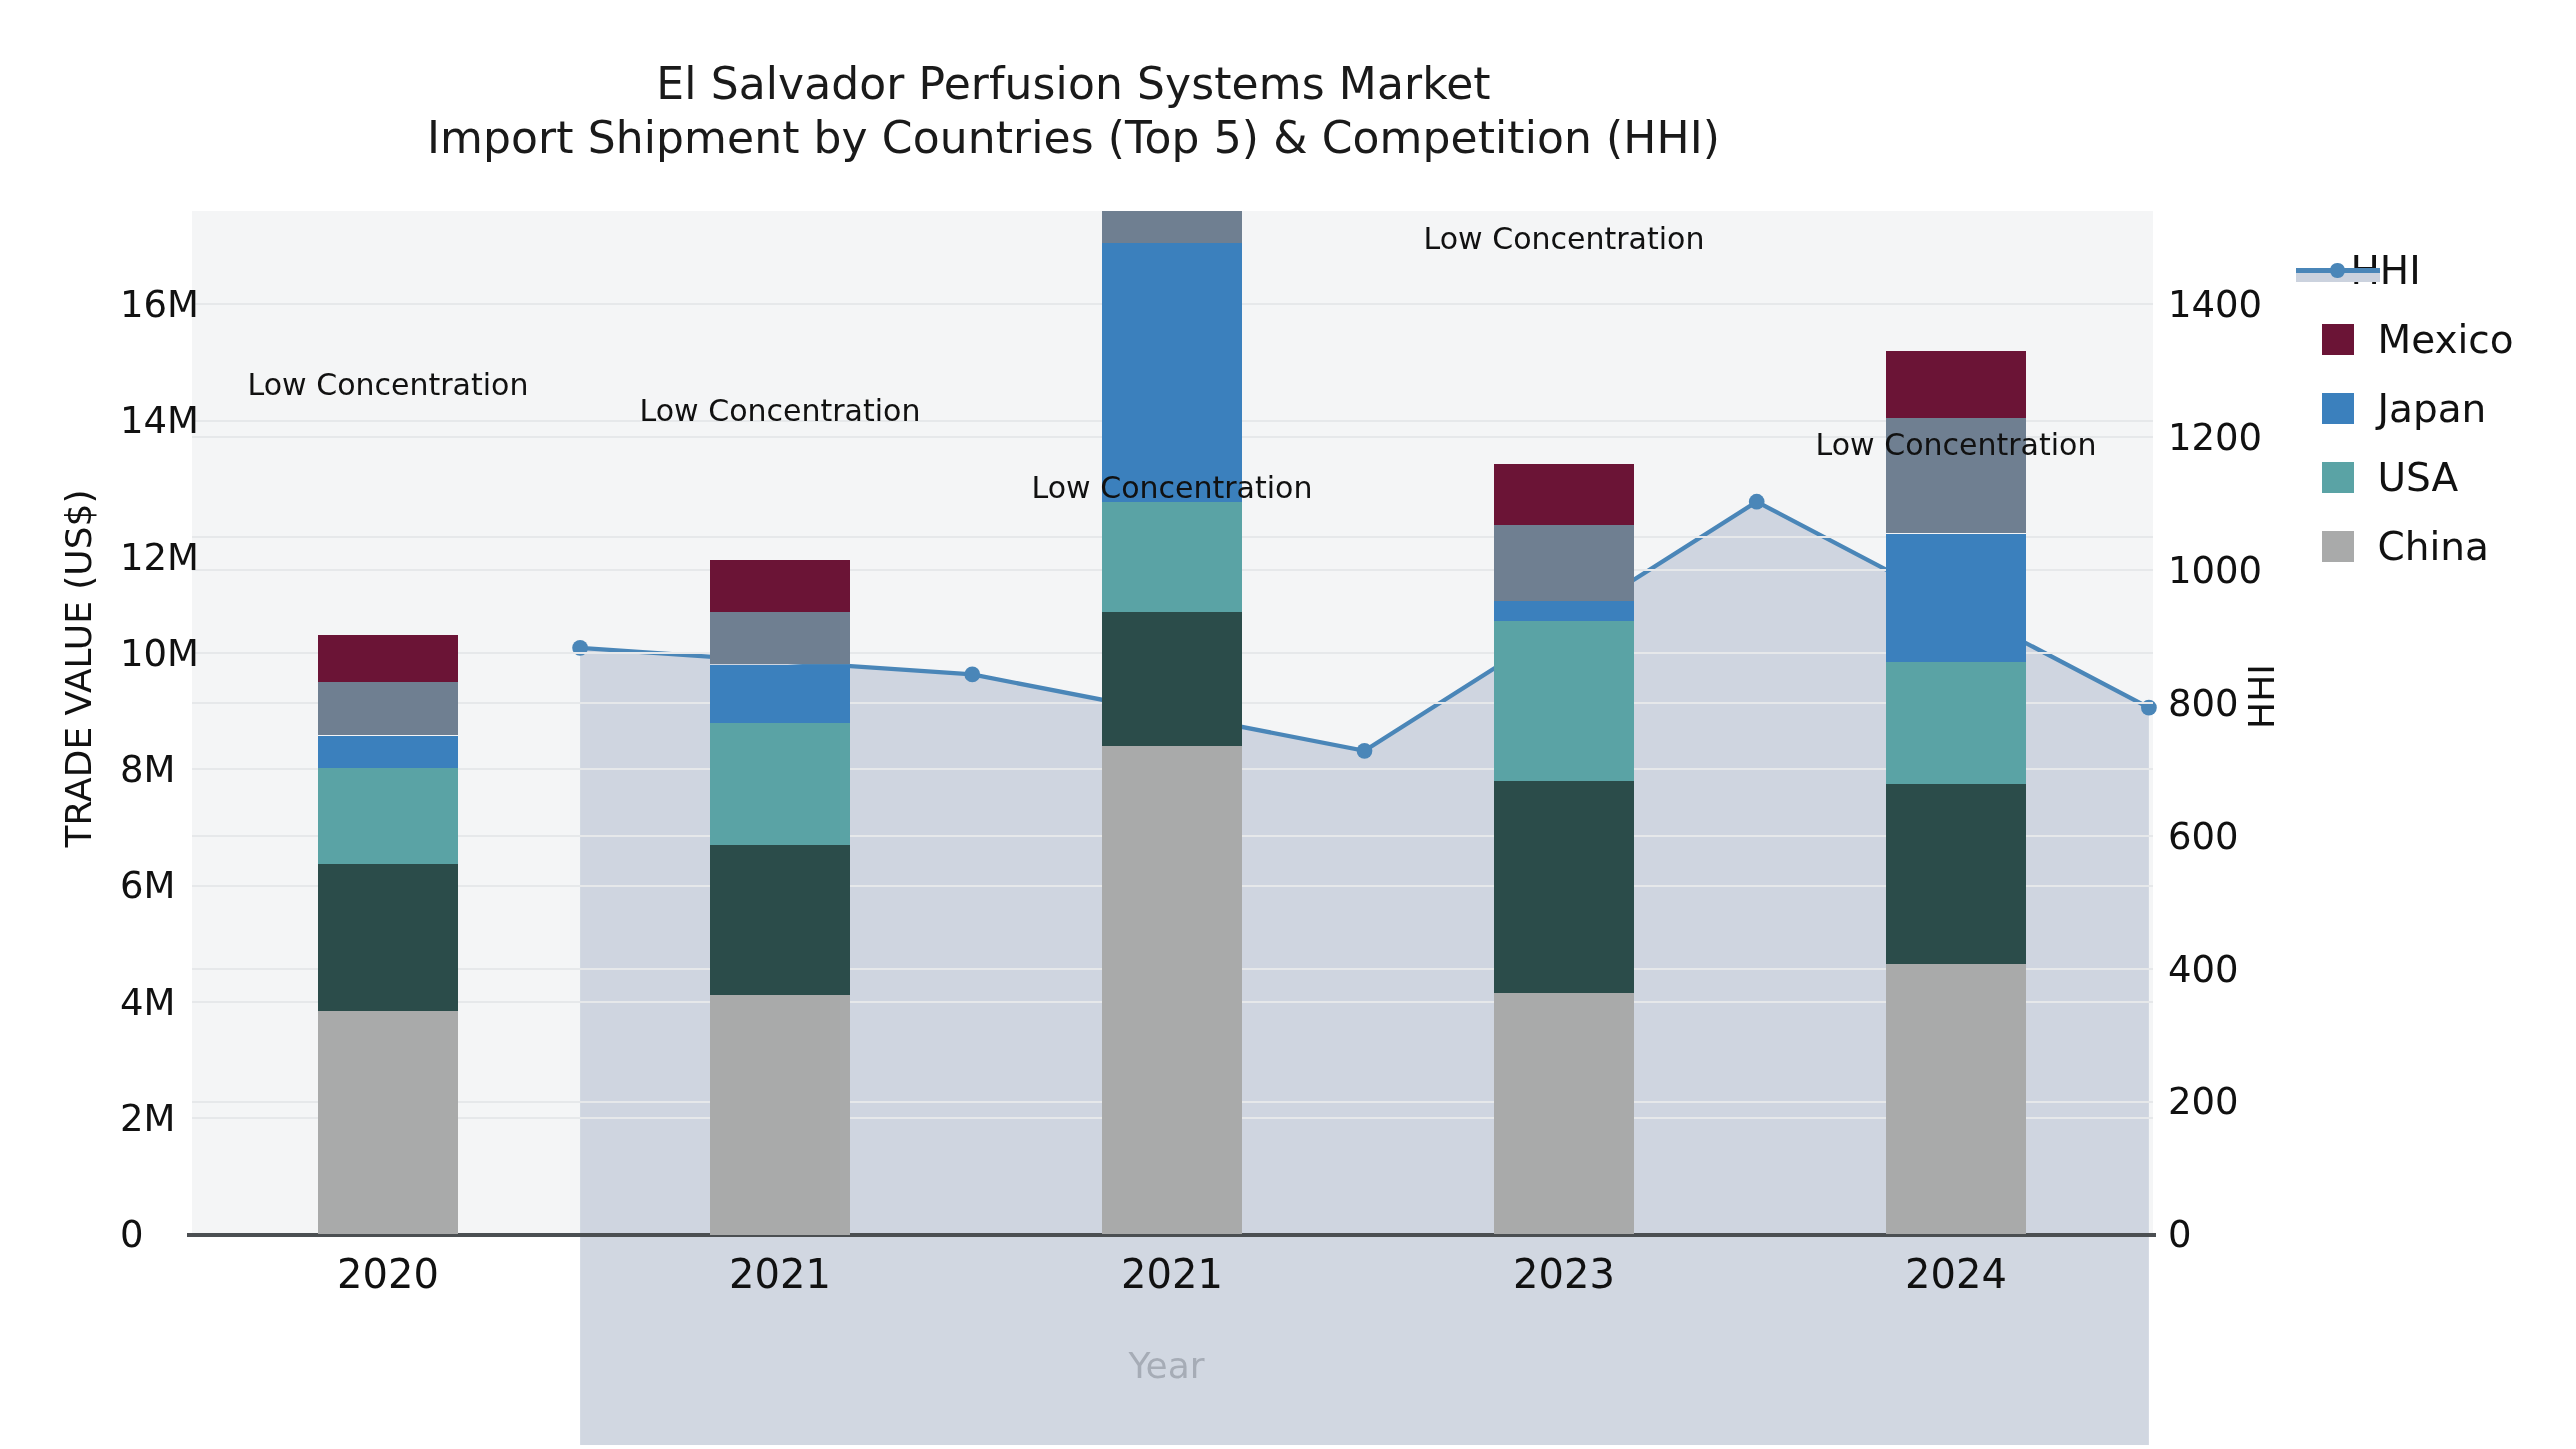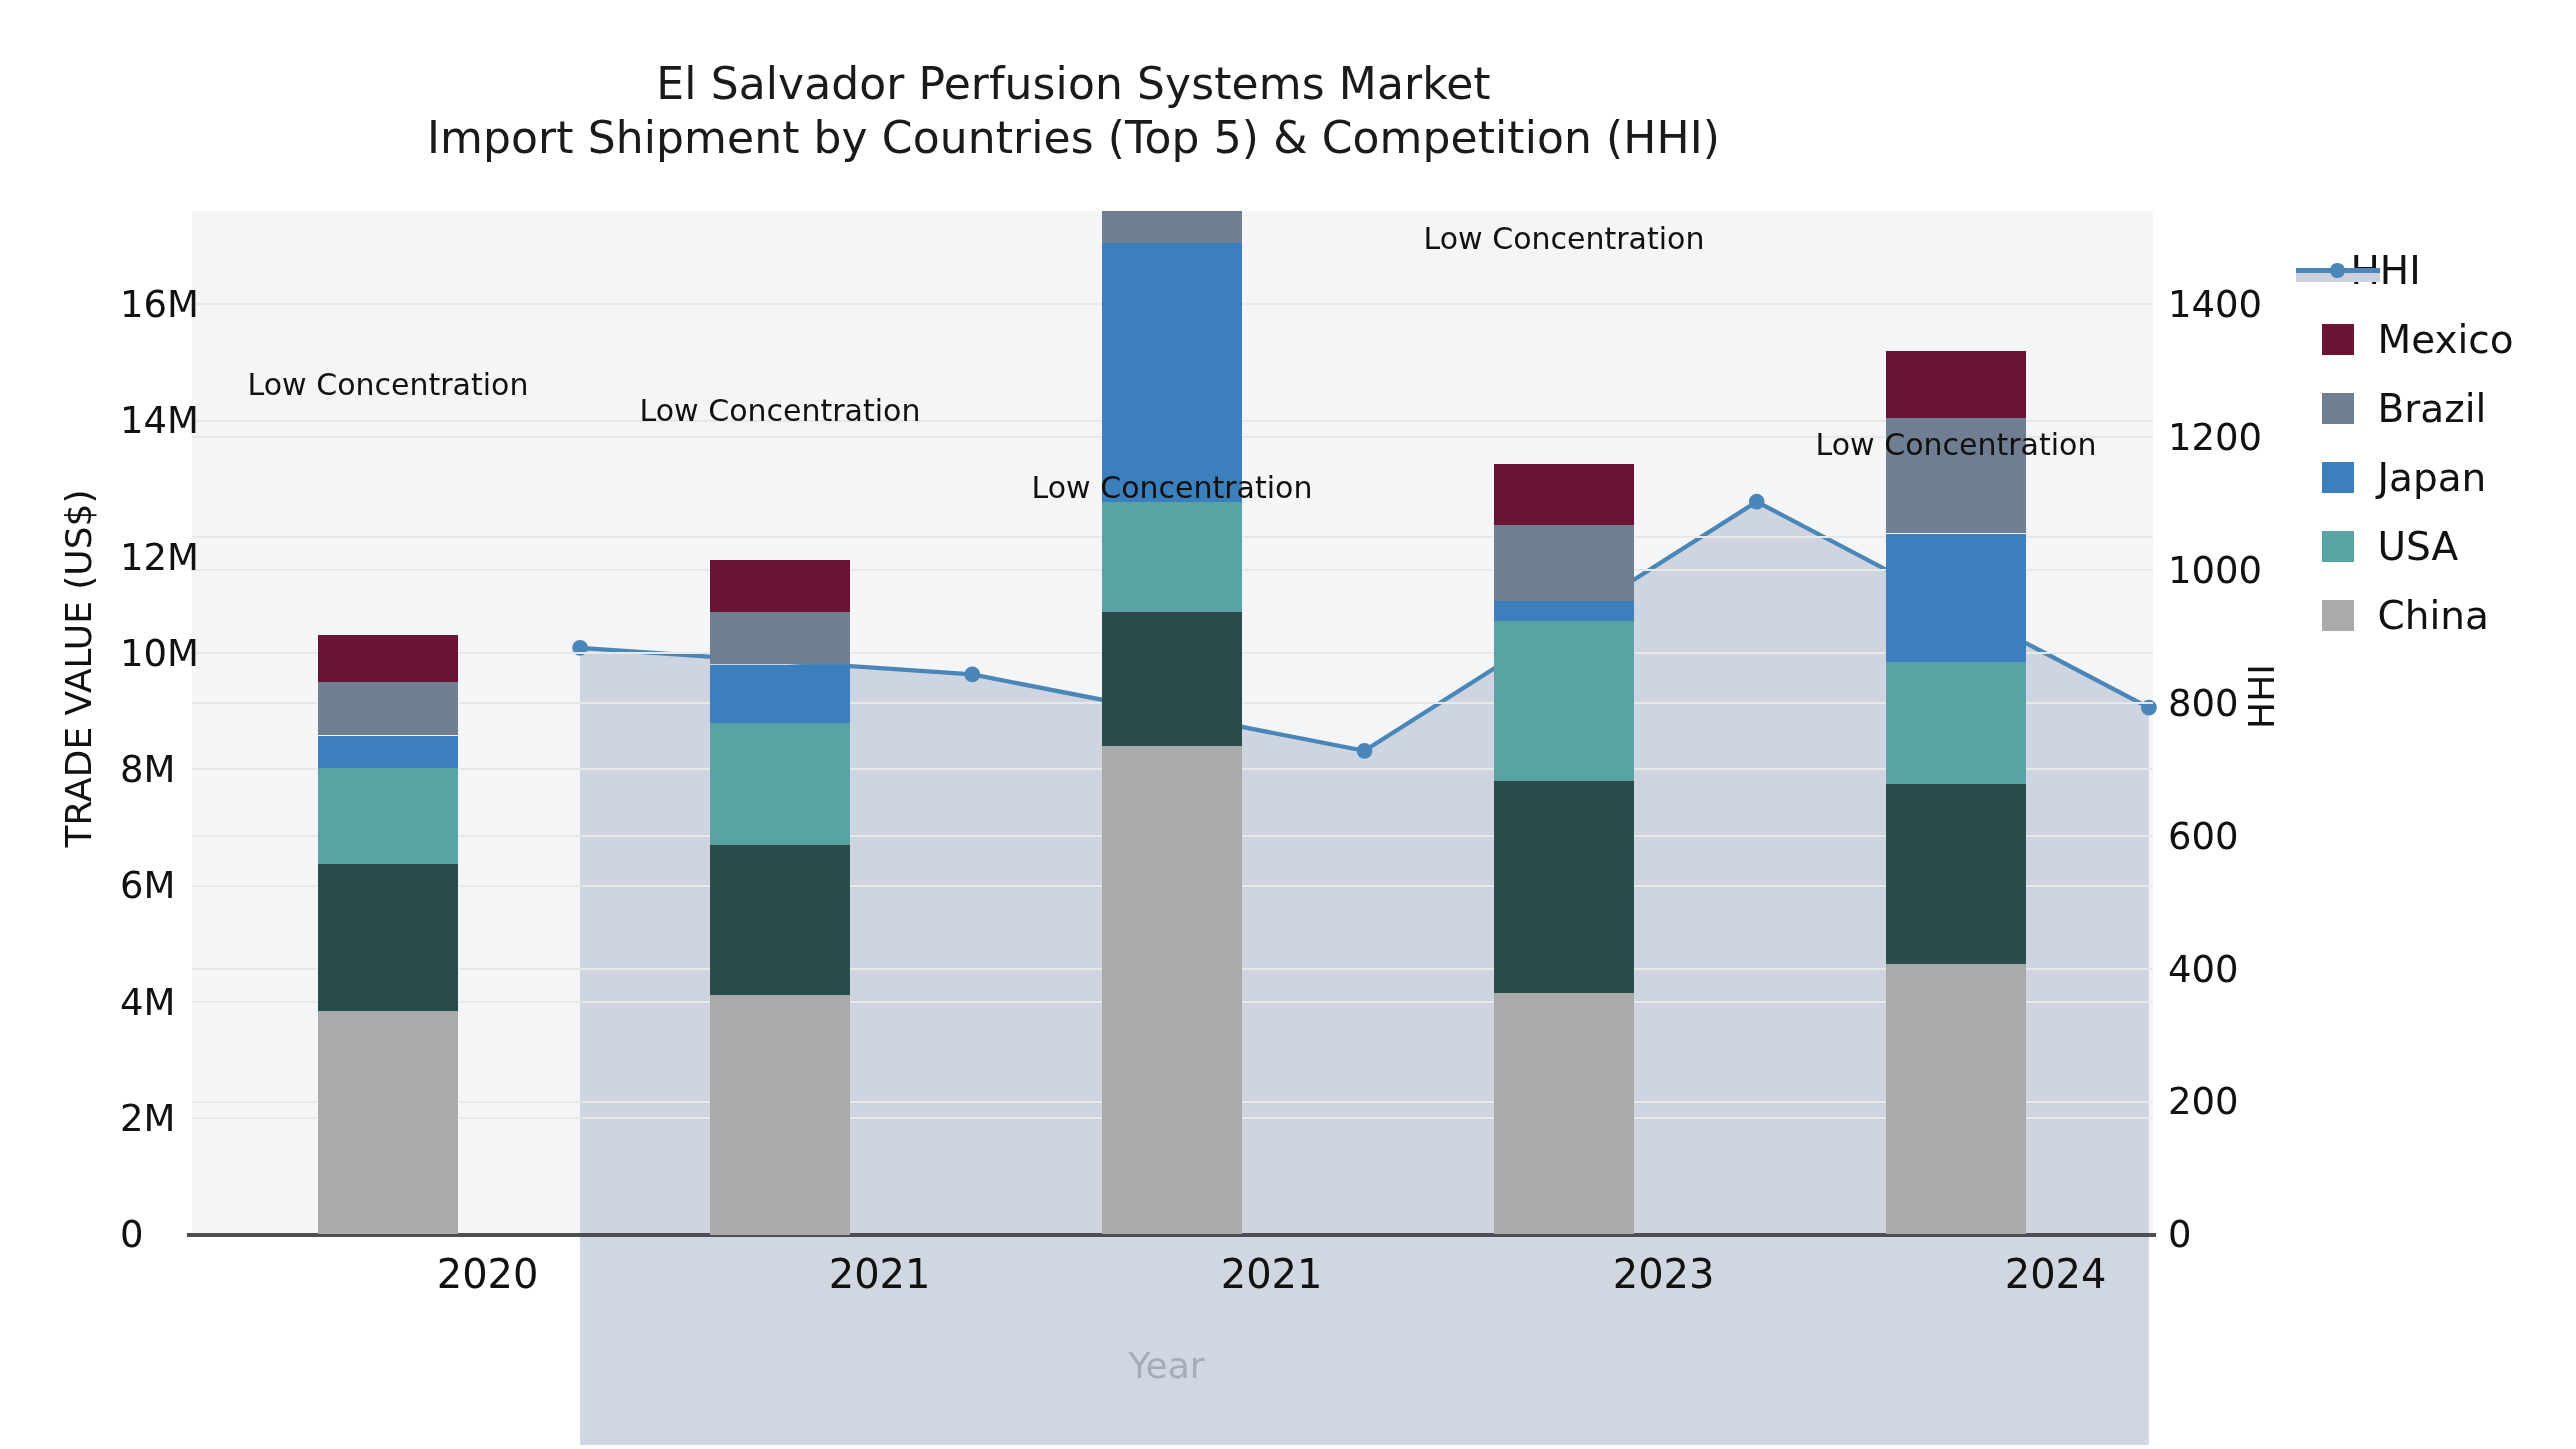--- a/index.html
+++ b/index.html
@@ -50,21 +50,21 @@
     position:absolute;right:2170px;width:286px;text-align:left;
     font-size:37px;color:#111;transform:translateY(-50%);
   }
   
   .y2tick{
     position:absolute;left:2168px;width:243px;text-align:left;
     font-size:37px;color:#111;transform:translateY(-50%);
   }
   
   .xtick{
-    position:absolute;top:1251px;width:301px;text-align:right;
+    position:absolute;top:1251px;width:301px;text-align:center;
     font-size:40px;color:#111;transform:translateX(-50%);
   }
 
   
   .bar-seg{position:absolute;}
 
   
   #hhi-svg{position:absolute;left:192px;top:211px;width:1961px;height:1023px;}
 
   .annot{
@@ -205,24 +205,20 @@
           <span class="ln" style="background: rgb(74, 134, 184);"></span>
           <span class="dot" style="background: rgb(74, 134, 184);"></span>
         </span>
         <span class="leg-label">HHI</span>
       </div>
       <div class="leg-row">
         <span class="leg-swatch" style="background: rgb(107, 20, 54);"></span>
         <span class="leg-label">Mexico</span>
       </div>
       <div class="leg-row">
-        <span class="leg-swatch" style="background: rgb(111, 127, 145);"></span>
-        <span class="leg-label">Brazil</span>
-      </div>
-      <div class="leg-row">
         <span class="leg-swatch" style="background: rgb(59, 128, 189);"></span>
         <span class="leg-label">Japan</span>
       </div>
       <div class="leg-row">
         <span class="leg-swatch" style="background: rgb(90, 163, 165);"></span>
         <span class="leg-label">USA</span>
       </div>
       <div class="leg-row">
         <span class="leg-swatch" style="background: rgb(169, 170, 170);"></span>
         <span class="leg-label">China</span>

